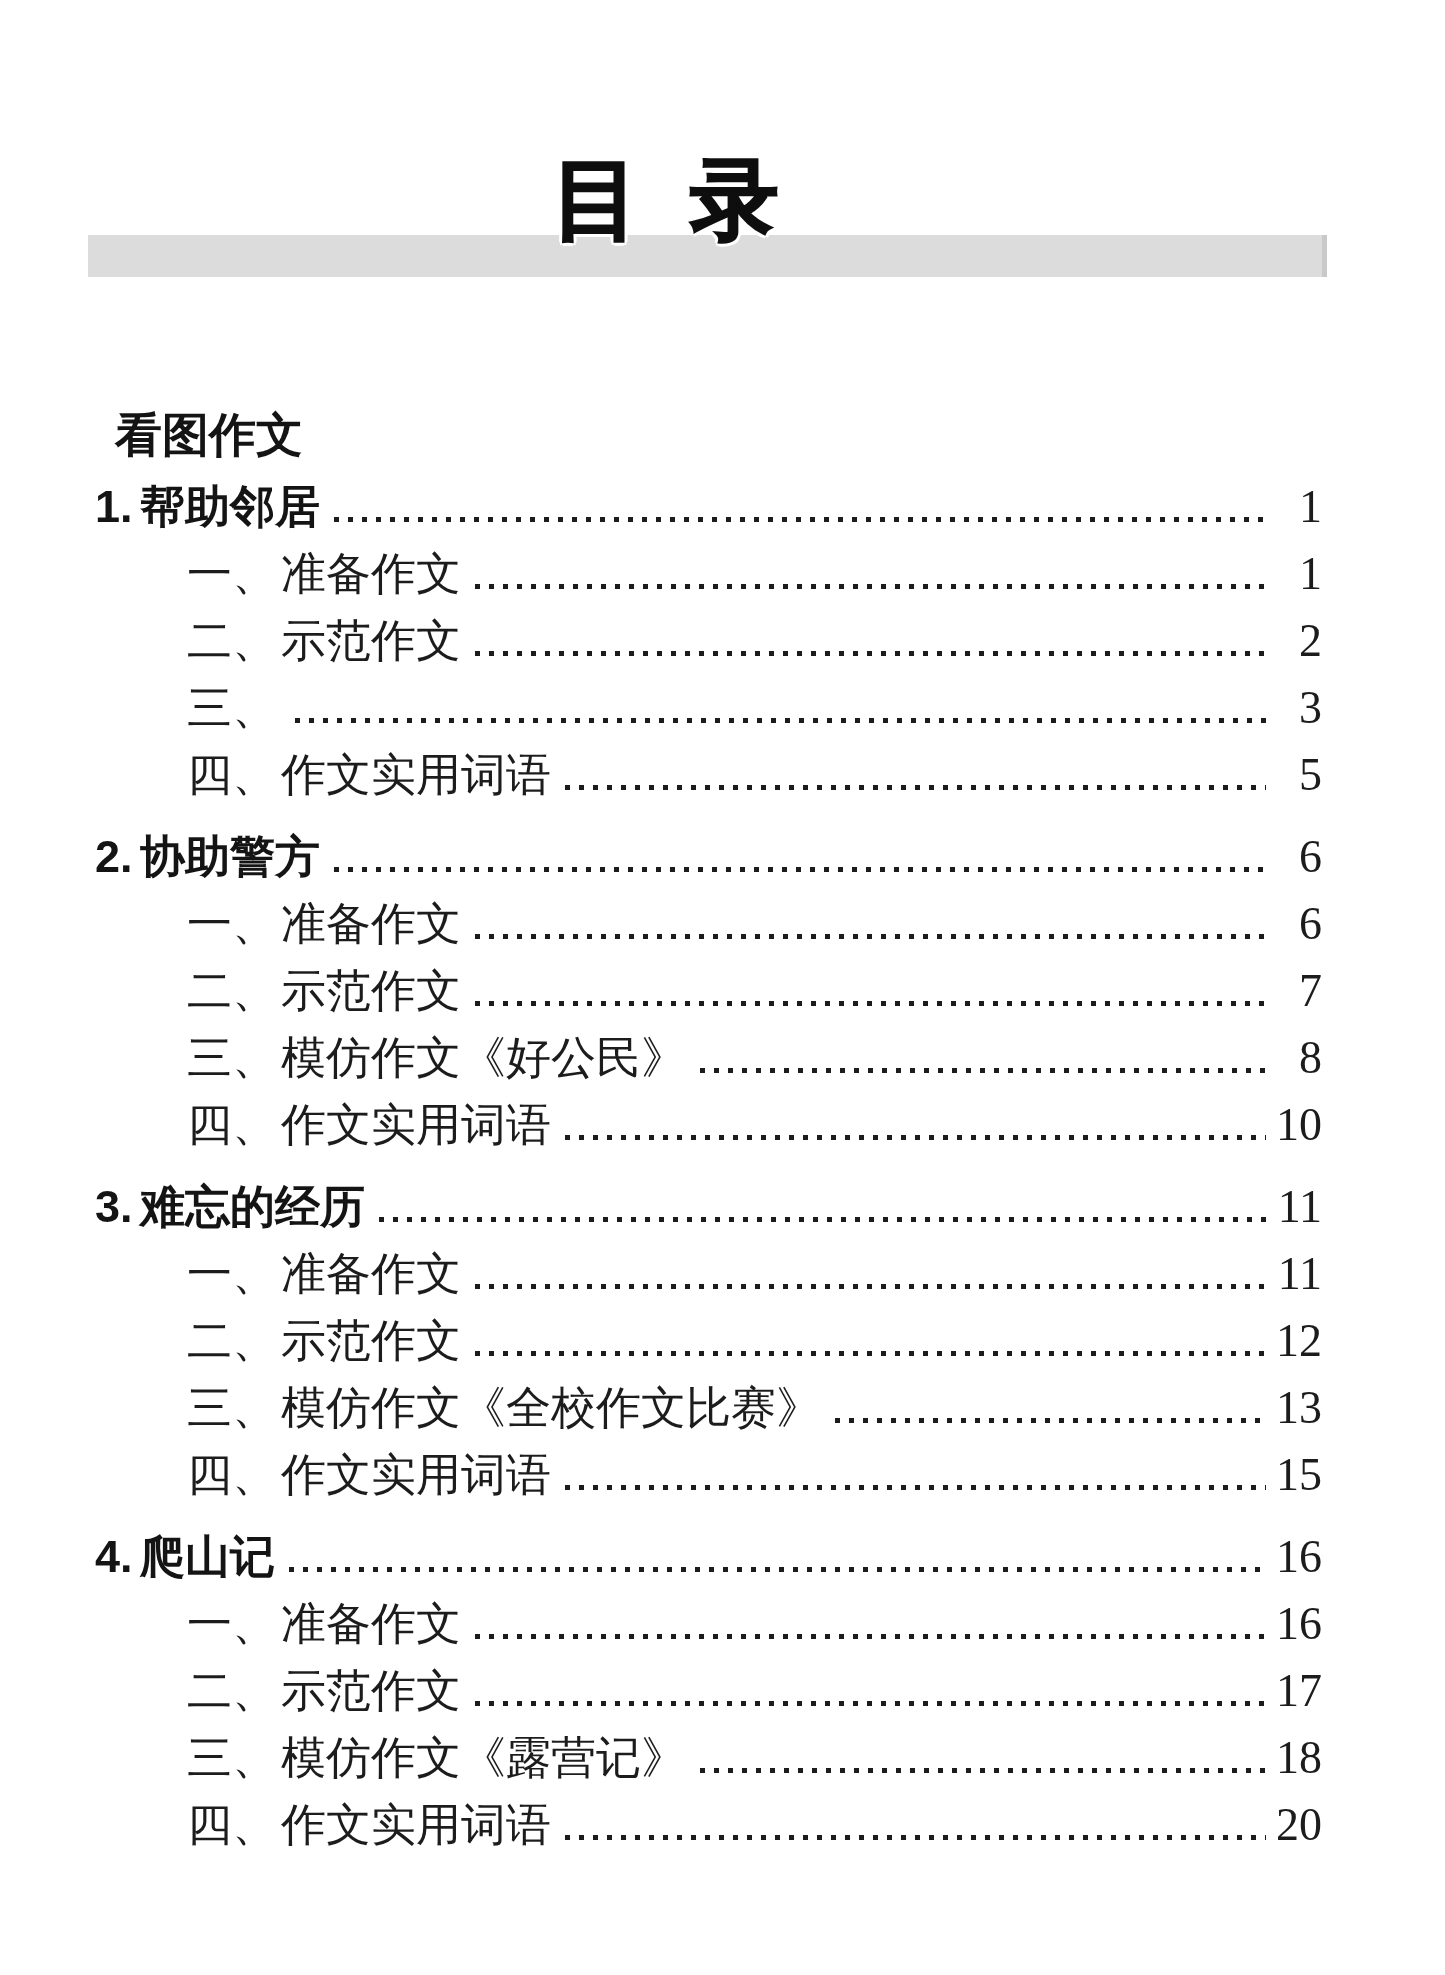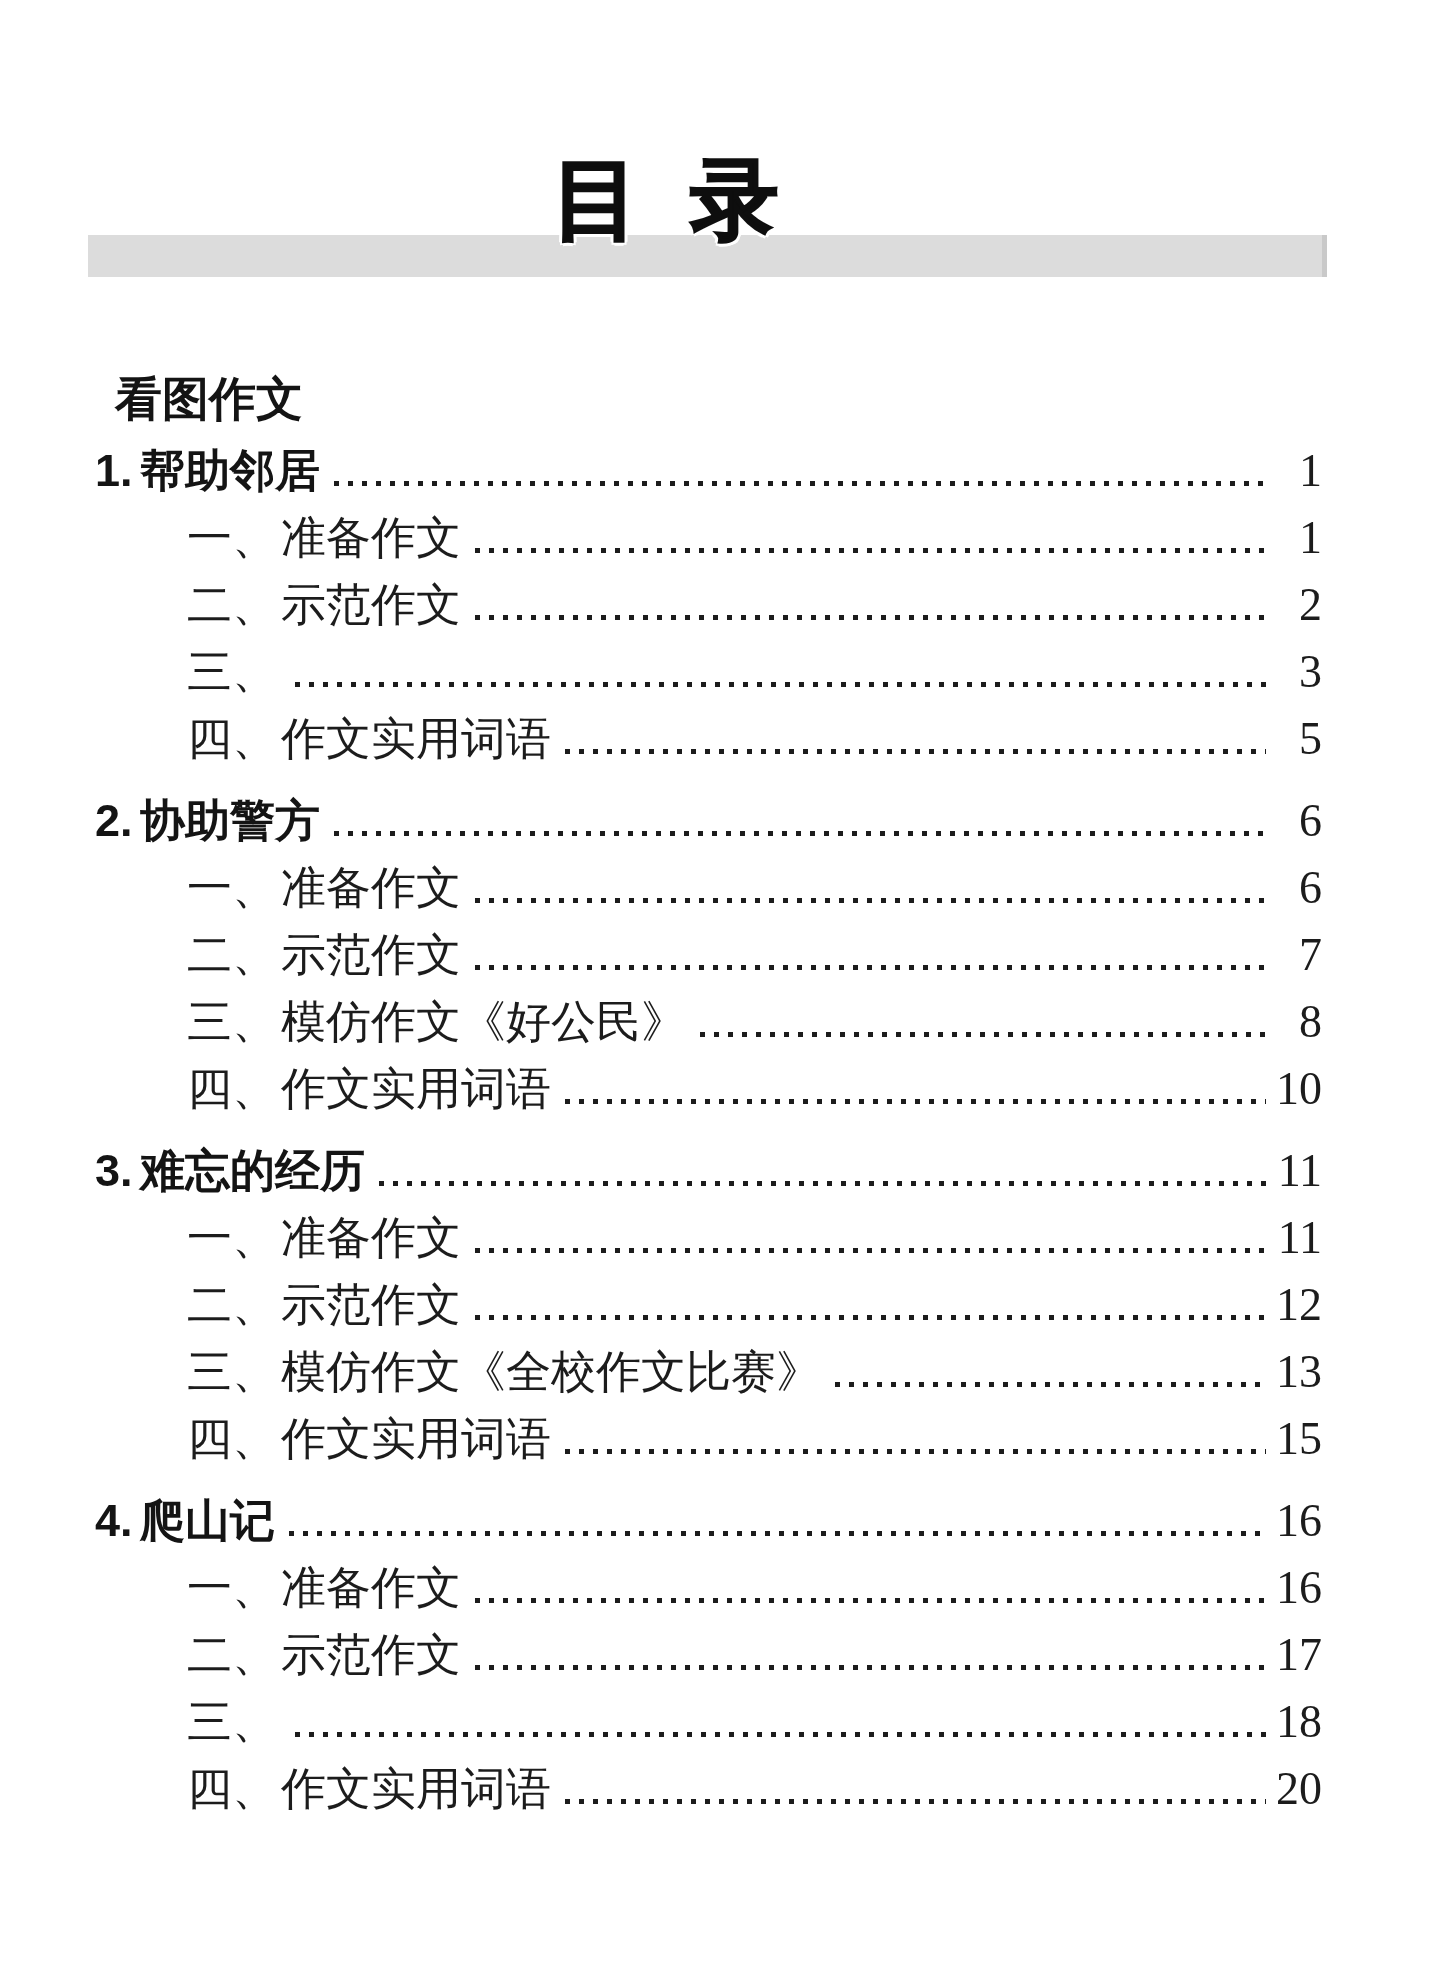--- a/index.html
+++ b/index.html
@@ -56,20 +56,21 @@
     top: 370px;
     width: 1445px;
   }
   .section-header {
     padding-left: 115px;
     height: 67px;
     line-height: 58px;
     font-size: 47px;
     font-weight: bold;
     color: #141414;
+    margin-top: 36px;
   }
   .row {
     display: flex;
     align-items: center;
     height: 67px;
     padding-right: 123px;
     font-size: 45px;
     white-space: nowrap;
   }
   .row.main {
@@ -230,20 +231,21 @@
     <span class="pagenum">16</span>
   </div>
         <div class="row sub">
     <span class="num">二、</span>
     <span class="etitle">示范作文</span>
     <span class="dots"></span>
     <span class="pagenum">17</span>
   </div>
         <div class="row sub">
     <span class="num">三、</span>
+    <span class="etitle">模仿作文《露营记》</span>
     <span class="dots"></span>
     <span class="pagenum">18</span>
   </div>
         <div class="row sub">
     <span class="num">四、</span>
     <span class="etitle">作文实用词语</span>
     <span class="dots"></span>
     <span class="pagenum">20</span>
   </div>
       </div>

